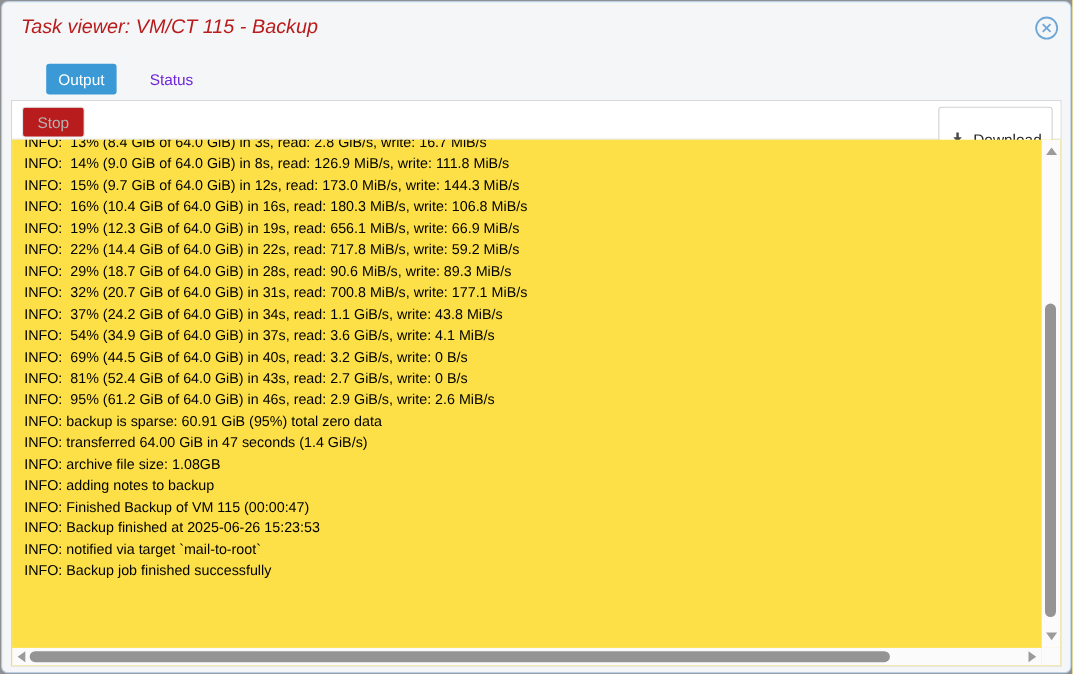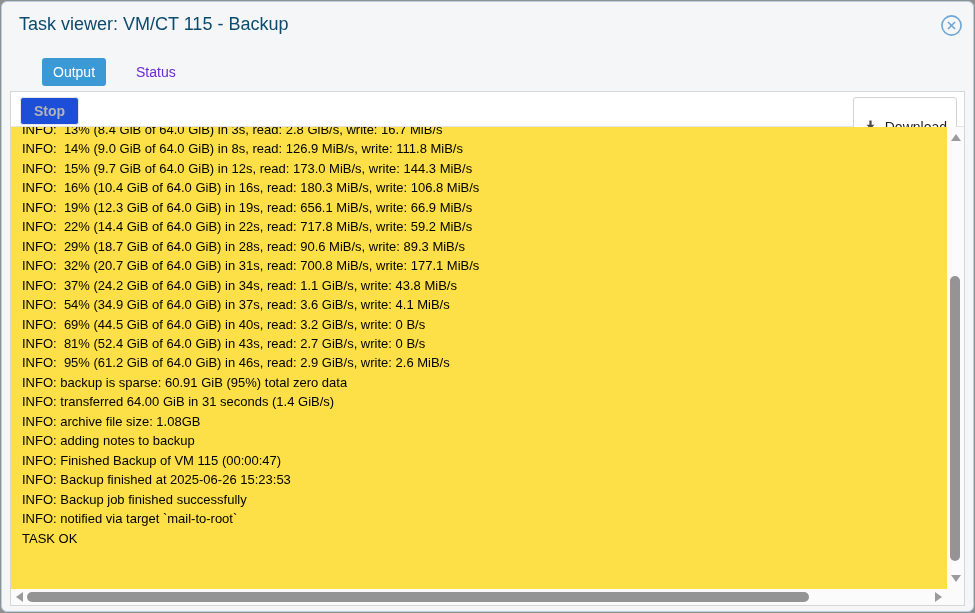--- a/index.html
+++ b/index.html
@@ -13,41 +13,41 @@
     background:#f5f6f7;
     border:1px solid #b9cfe4;
     border-radius:6px;
     overflow:hidden;
   }
 
   
   .titlebar { position:absolute; top:0; left:0; right:0; height:50px; }
   .title {
     position:absolute; left:17px; top:12px;
-    font-size:18px; color:#0c4a6e;
+    font-size:18px; color:#b91c1c;font-style:italic;
   }
   .close-btn { position:absolute; right:10px; top:12px; width:23px; height:23px; cursor:pointer; }
 
   
   .tabbar { position:absolute; top:55px; left:16px; height:30px; display:flex; align-items:center; gap:19px;padding-left:24px; }
   .tab { font-size:14px; color:#6d28d9; padding:6px 11px; cursor:pointer; }
   .tab.active { background:#3b99d6; color:#ffffff; border-radius:3px; }
 
   
   .panel {
     position:absolute; left:8px; right:8px; top:89px; bottom:5px;
     background:#ffffff; border:1px solid #d6d6d6;
   }
 
   
   .toolbar { position:absolute; top:0; left:0; right:0; height:35px; background:#ffffff; border-bottom:1px solid #e4e4e4; }
   .btn { font-family:"Liberation Sans",sans-serif; font-size:14px; border-radius:3px; cursor:default; }
   .btn-stop {
     position:absolute; left:9px; top:5px; padding:5px 13px;
-    background:#1d4ed8; border:1px solid #e7e7e7; color:#b3b3b3;font-weight:bold;
+    background:#b91c1c; border:1px solid #e7e7e7; color:#b3b3b3;
   }
   .btn-download {
     position:absolute; right:7px; top:5px; padding:21px 9px;
     background:#ffffff; border:1px solid #d2d2d2; color:#1e1e1e;
     display:flex; align-items:center; gap:7px; cursor:pointer;
   }
 
   
   .logview { position:absolute; top:35px; left:0; right:0; bottom:0; overflow:hidden; background:#fde047; }
   .logcontent { position:absolute; top:-7px; left:11px; right:22px; }
@@ -112,28 +112,27 @@
             <div class="log-line">INFO:  19% (12.3 GiB of 64.0 GiB) in 19s, read: 656.1 MiB/s, write: 66.9 MiB/s</div>
             <div class="log-line">INFO:  22% (14.4 GiB of 64.0 GiB) in 22s, read: 717.8 MiB/s, write: 59.2 MiB/s</div>
             <div class="log-line">INFO:  29% (18.7 GiB of 64.0 GiB) in 28s, read: 90.6 MiB/s, write: 89.3 MiB/s</div>
             <div class="log-line">INFO:  32% (20.7 GiB of 64.0 GiB) in 31s, read: 700.8 MiB/s, write: 177.1 MiB/s</div>
             <div class="log-line">INFO:  37% (24.2 GiB of 64.0 GiB) in 34s, read: 1.1 GiB/s, write: 43.8 MiB/s</div>
             <div class="log-line">INFO:  54% (34.9 GiB of 64.0 GiB) in 37s, read: 3.6 GiB/s, write: 4.1 MiB/s</div>
             <div class="log-line">INFO:  69% (44.5 GiB of 64.0 GiB) in 40s, read: 3.2 GiB/s, write: 0 B/s</div>
             <div class="log-line">INFO:  81% (52.4 GiB of 64.0 GiB) in 43s, read: 2.7 GiB/s, write: 0 B/s</div>
             <div class="log-line">INFO:  95% (61.2 GiB of 64.0 GiB) in 46s, read: 2.9 GiB/s, write: 2.6 MiB/s</div>
             <div class="log-line">INFO: backup is sparse: 60.91 GiB (95%) total zero data</div>
-            <div class="log-line">INFO: transferred 64.00 GiB in 31 seconds (1.4 GiB/s)</div>
+            <div class="log-line">INFO: transferred 64.00 GiB in 47 seconds (1.4 GiB/s)</div>
             <div class="log-line">INFO: archive file size: 1.08GB</div>
             <div class="log-line">INFO: adding notes to backup</div>
             <div class="log-line">INFO: Finished Backup of VM 115 (00:00:47)</div>
             <div class="log-line">INFO: Backup finished at 2025-06-26 15:23:53</div>
+            <div class="log-line">INFO: notified via target `mail-to-root`</div>
             <div class="log-line">INFO: Backup job finished successfully</div>
-            <div class="log-line">INFO: notified via target `mail-to-root`</div>
-            <div class="log-line">TASK OK</div>
           </div>
 
         <div class="vscroll">
           <div class="tri tri-up"></div>
           <div class="vthumb"></div>
           <div class="tri tri-down"></div>
         </div>
 
         <div class="hscroll">
           <div class="tri tri-left"></div>

